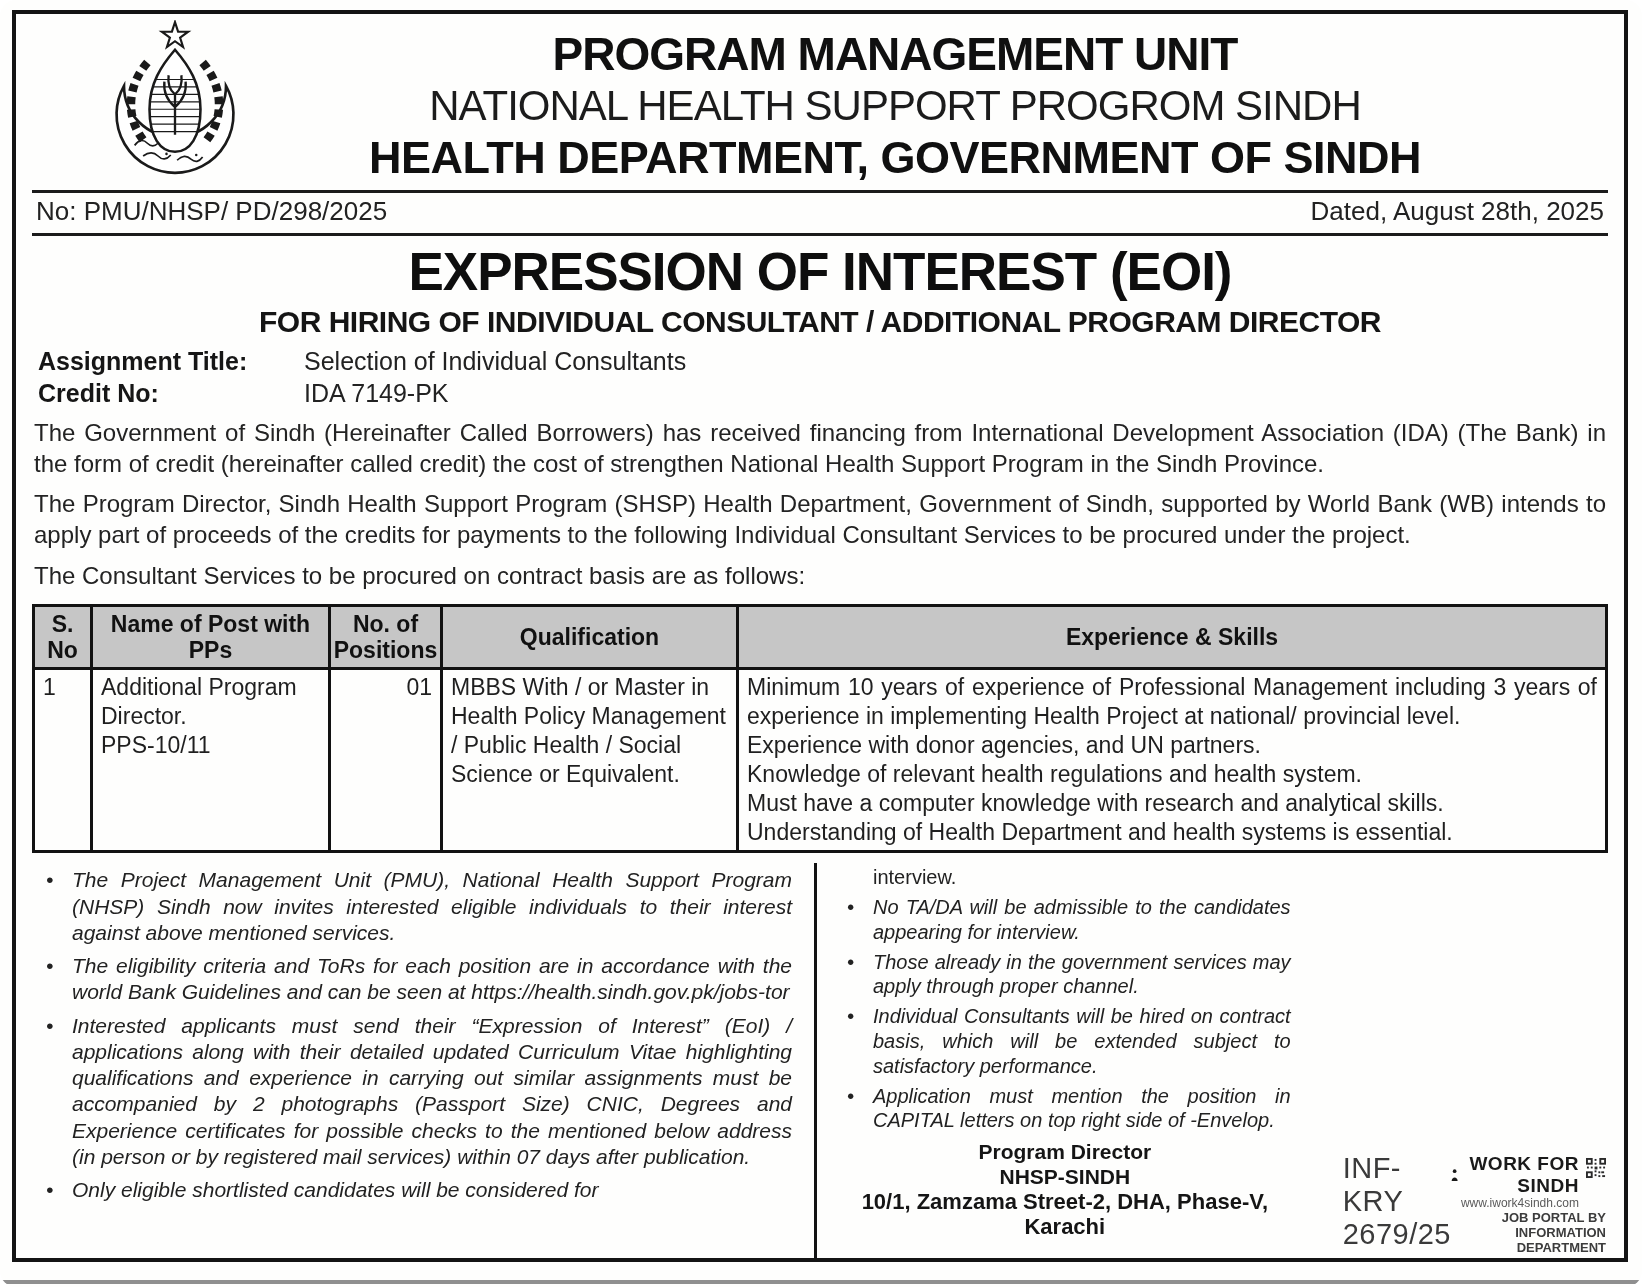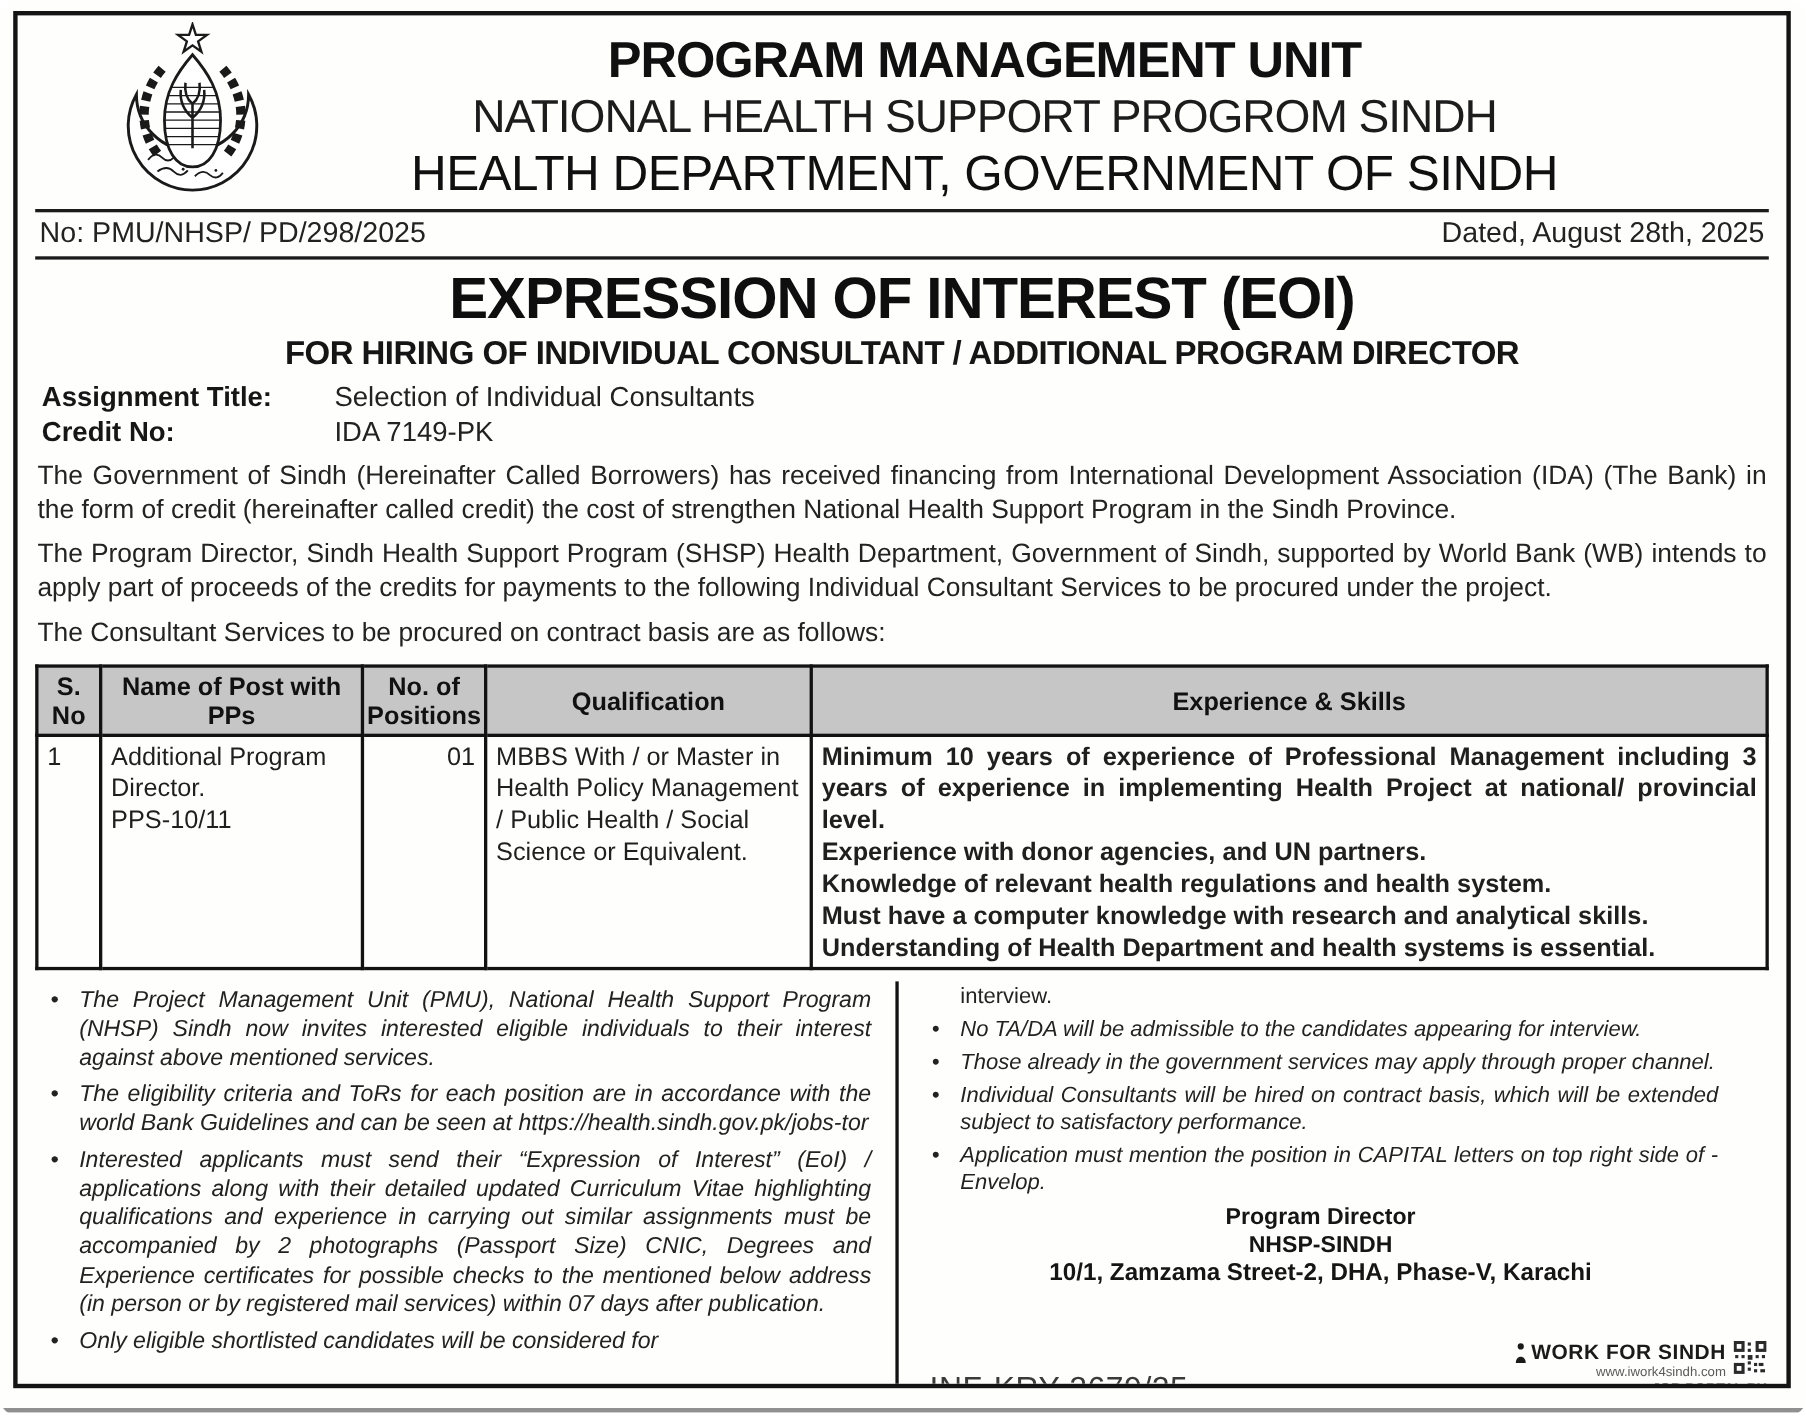--- a/index.html
+++ b/index.html
@@ -15,21 +15,21 @@
     position:absolute; left:12px; top:10px; width:1616px; height:1252px;
     border:4px solid #141414; background:#fefefd;
     padding:0 16px; overflow:hidden;
   }
   
   .header { position:relative; height:176px; }
   .crest { position:absolute; left:68px; top:6px; }
   .titles { text-align:center; padding-top:14px; padding-left:150px; }
   .t1 { font-size:46px; font-weight:bold; letter-spacing:-1px; line-height:52px; color:#101010;}
   .t2 { font-size:42px; font-weight:normal; letter-spacing:-1px; line-height:52px; color:#1c1c1c;}
-  .t3 { font-size:45px; font-weight:normal; letter-spacing:-0.5px; line-height:52px; color:#101010;}
+  .t3 { font-size:45px; font-weight:bold; letter-spacing:-0.5px; line-height:52px; color:#101010;}
   
   .ref-row {
     display:flex; justify-content:space-between;
     border-top:3px solid #1b1b1b; border-bottom:3px solid #1b1b1b;
     font-size:26px; padding:3px 4px 6px 4px; color:#222;
   }
   
   .eoi-main { text-align:center; font-weight:bold; font-size:53px; letter-spacing:-1px; margin-top:5px; color:#0e0e0e; }
   .eoi-sub  { text-align:center; font-weight:bold; font-size:30px; letter-spacing:-0.5px; margin-top:3px; color:#151515; }
   
@@ -46,25 +46,25 @@
     background:#c6c6c6; border:3px solid #121212;
     font-size:23px; font-weight:bold; padding:4px 2px; line-height:1.15;
     vertical-align:middle; color:#111;
   }
   table.posts td {
     border:3px solid #121212; vertical-align:top;
     font-size:23px; line-height:1.26; padding:3px 8px; color:#1f1f1f;
   }
   .w-sno { width:58px; } .w-post { width:238px; } .w-pos { width:112px; } .w-qual { width:296px; }
   td.center { text-align:right; }
-  .exp-line { text-align:justify;font-weight:bold; }
+  .exp-line { text-align:justify; }
   
   .cols { display:flex; margin-top:10px; height:398px; overflow:hidden; }
   .col-left  { width:782px; padding:4px 22px 0 6px; }
-  .col-right { flex:1; border-left:3px solid #121212; padding:2px 0 0 22px; display:flex; flex-direction:column; }
+  .col-right { flex:1; border-left:3px solid #121212; padding:2px 0 0 22px; display:flex; flex-direction:row; }
   .rc-body { padding-right:46px; }
   .bullet { display:flex; font-size:21px; line-height:1.25; margin-top:7px; color:#222;font-style:italic; }
   .col-right .bullet { font-size:20px; line-height:1.24; margin-top:5px; }
   .bullet .dot { width:34px; flex:0 0 34px; padding-left:8px; }
   .bullet .dot::before { content:"\2022"; }
   .bullet .txt { flex:1; text-align:justify; }
   .bullet:first-child { margin-top:0; }
   .continuation { padding-left:34px; font-size:20px; line-height:1.24; color:#222; }
   .signature { text-align:center; font-weight:bold; margin-top:6px; color:#151515; }
   .sig-line { font-size:21px; line-height:25px; }

